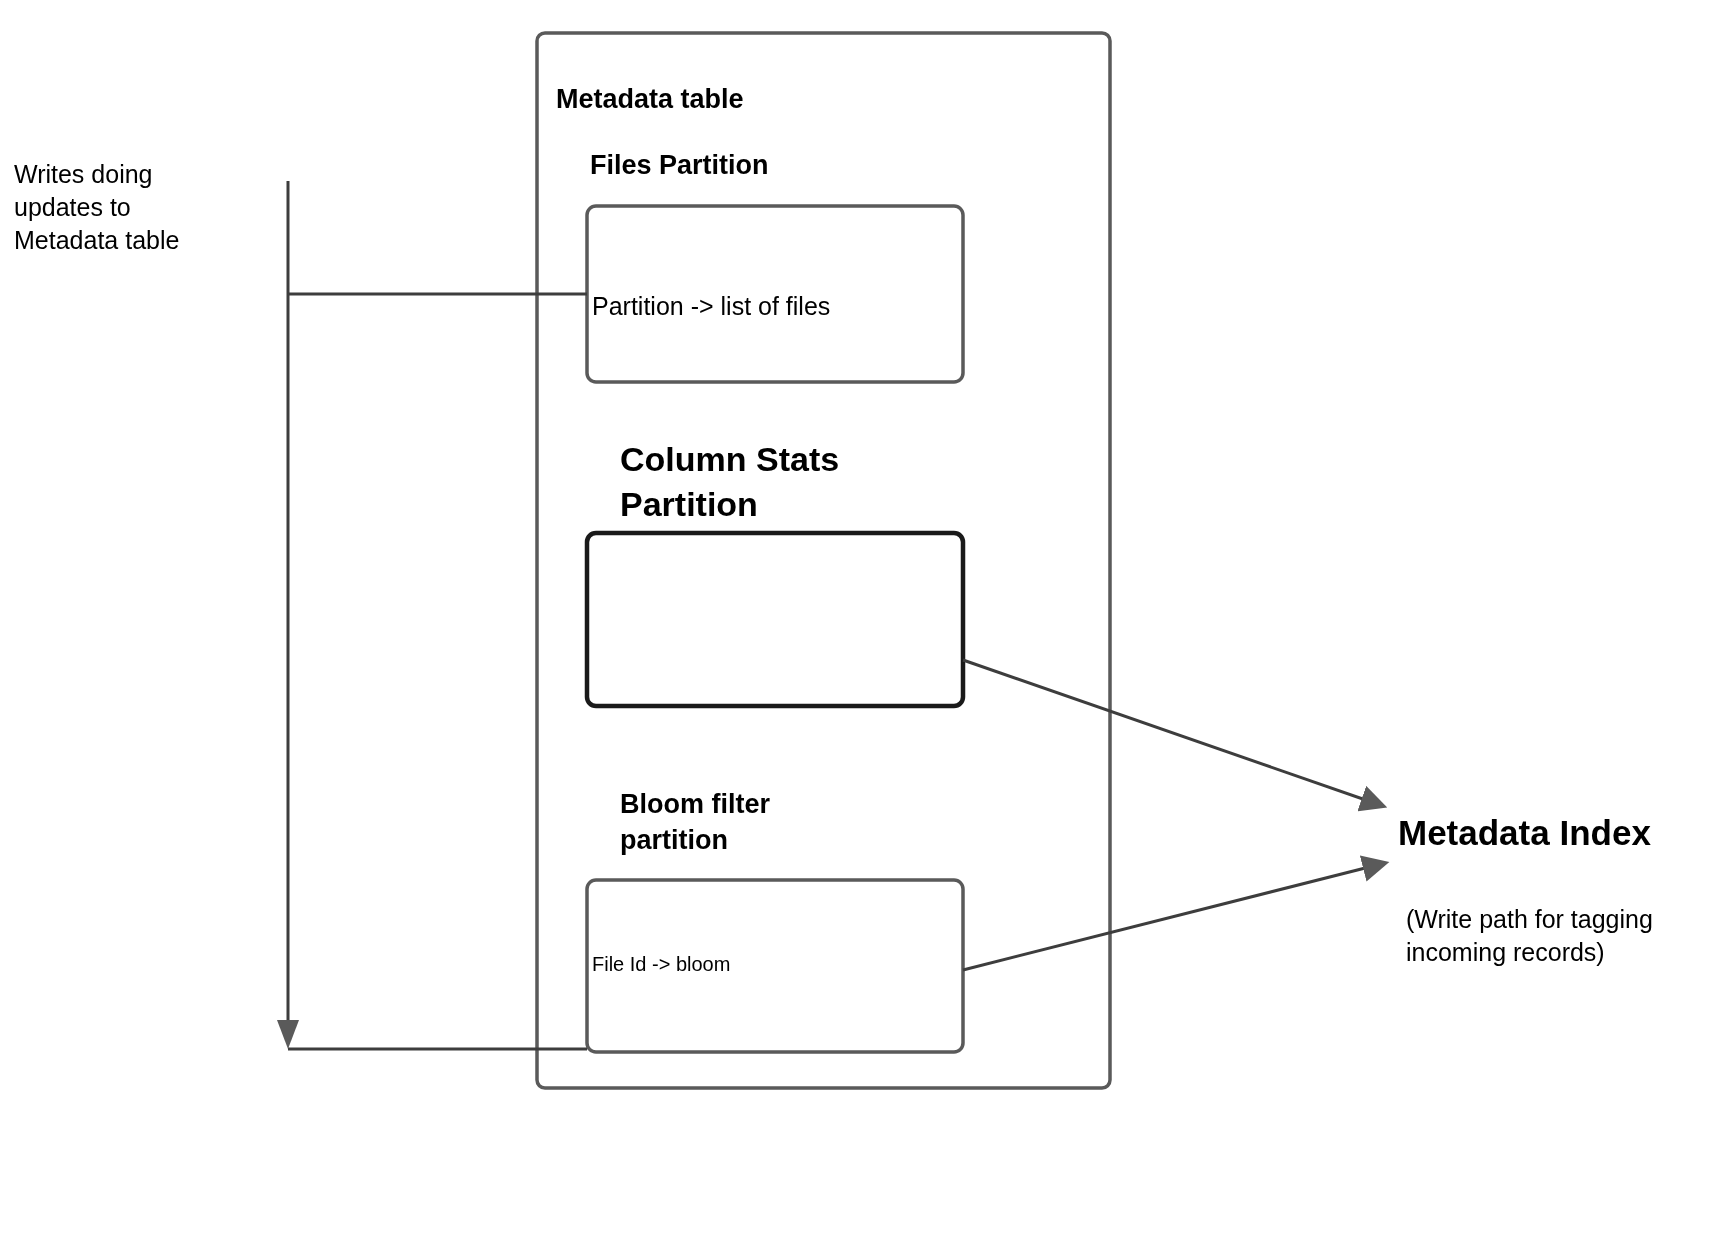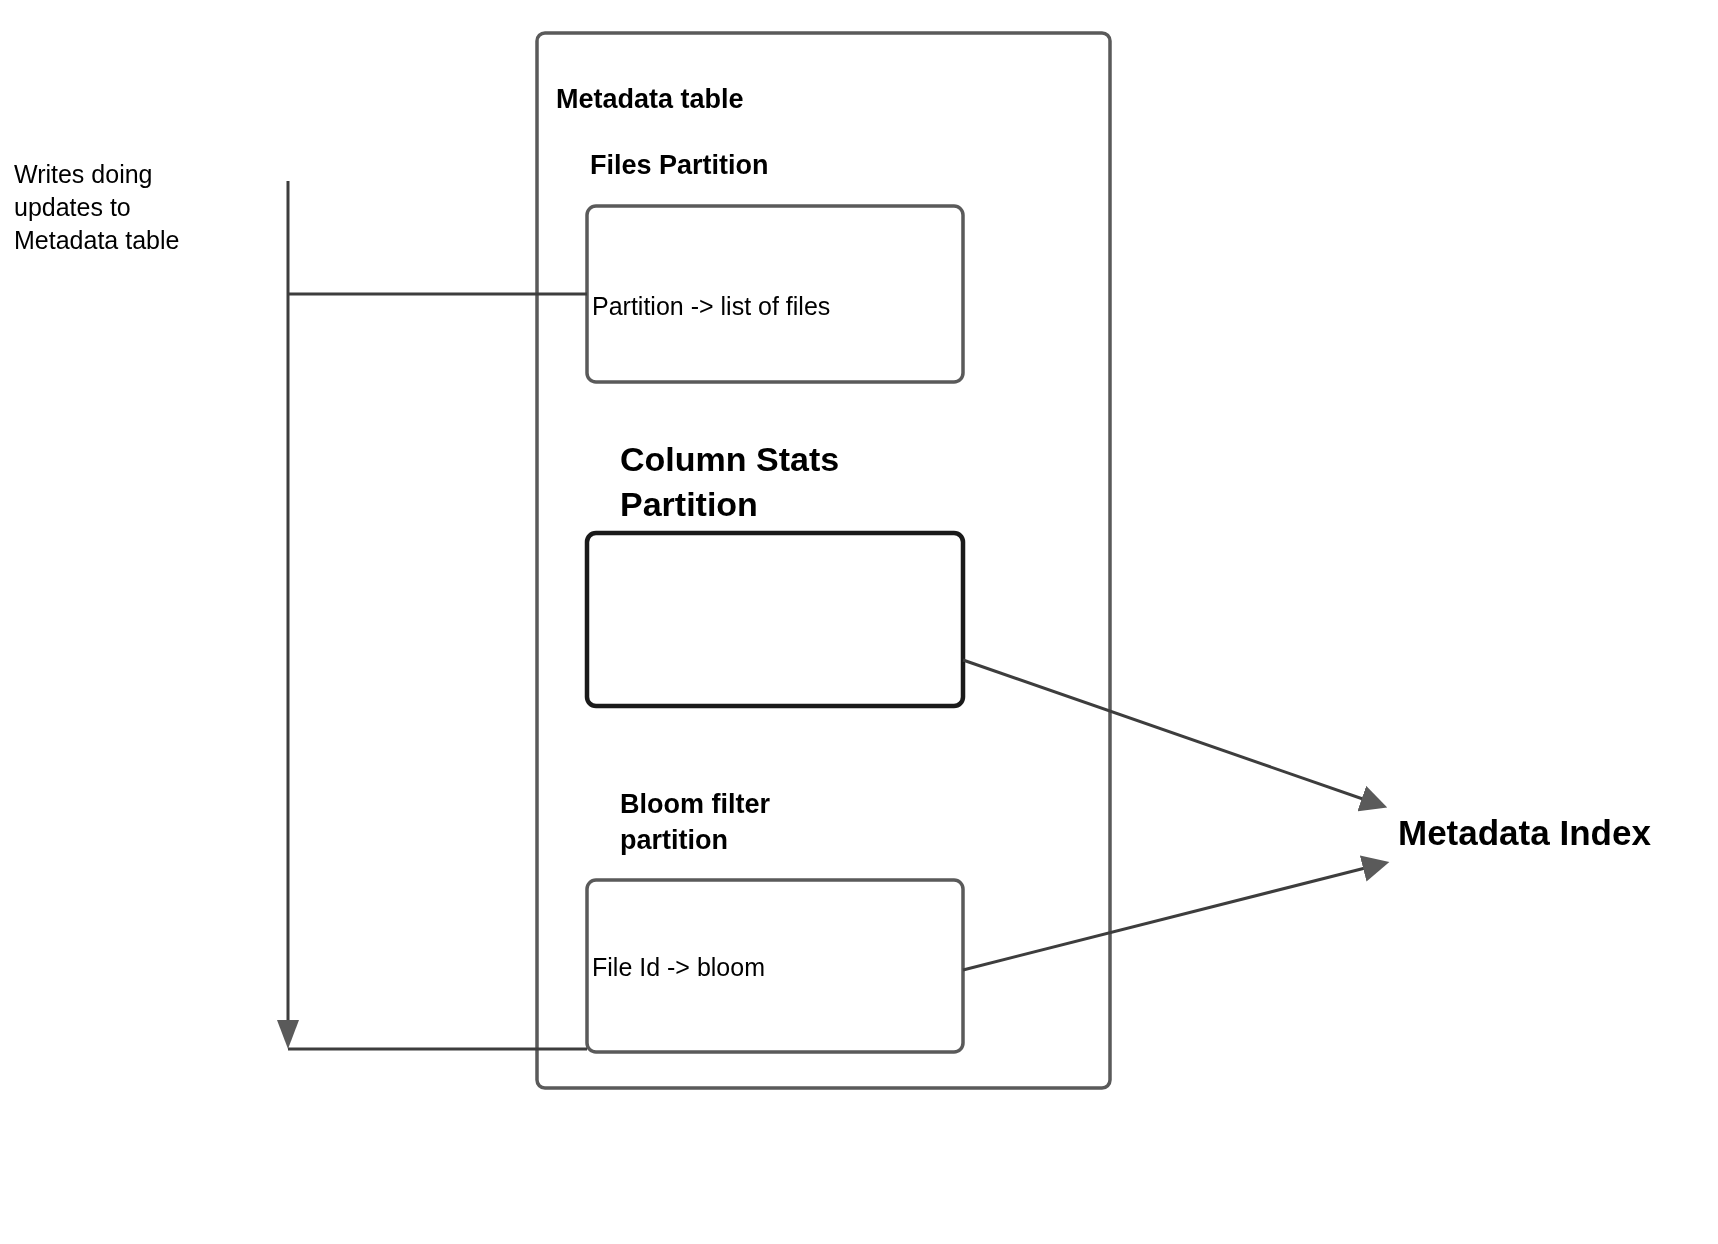--- a/index.html
+++ b/index.html
@@ -82,21 +82,21 @@
   #colstats-box-label {
     left: 592px;
     top: 583px;
     width: 366px;
     font-size: 25px;
   }
   #bloom-box-label {
     left: 592px;
     top: 951px;
     width: 366px;
-    font-size: 25px;
+    font-size: 20px;
   }
 
   
   #metadata-index-title {
     left: 1398px;
     top: 810px;
     width: 316px;
     font-size: 35px;
   }
   #metadata-index-sub {
@@ -151,14 +151,15 @@
 Partition</div>
 
 
   <div class="txt bold" id="bloom-filter-title">Bloom filter
 partition</div>
 
   <div class="txt" id="bloom-box-label">File Id -&gt; bloom</div>
 
   <div class="txt bold" id="metadata-index-title">Metadata Index</div>
 
+  <div class="txt" id="metadata-index-sub">(Write path for tagging incoming records)</div>
 
 </div>
 
 </body></html>

